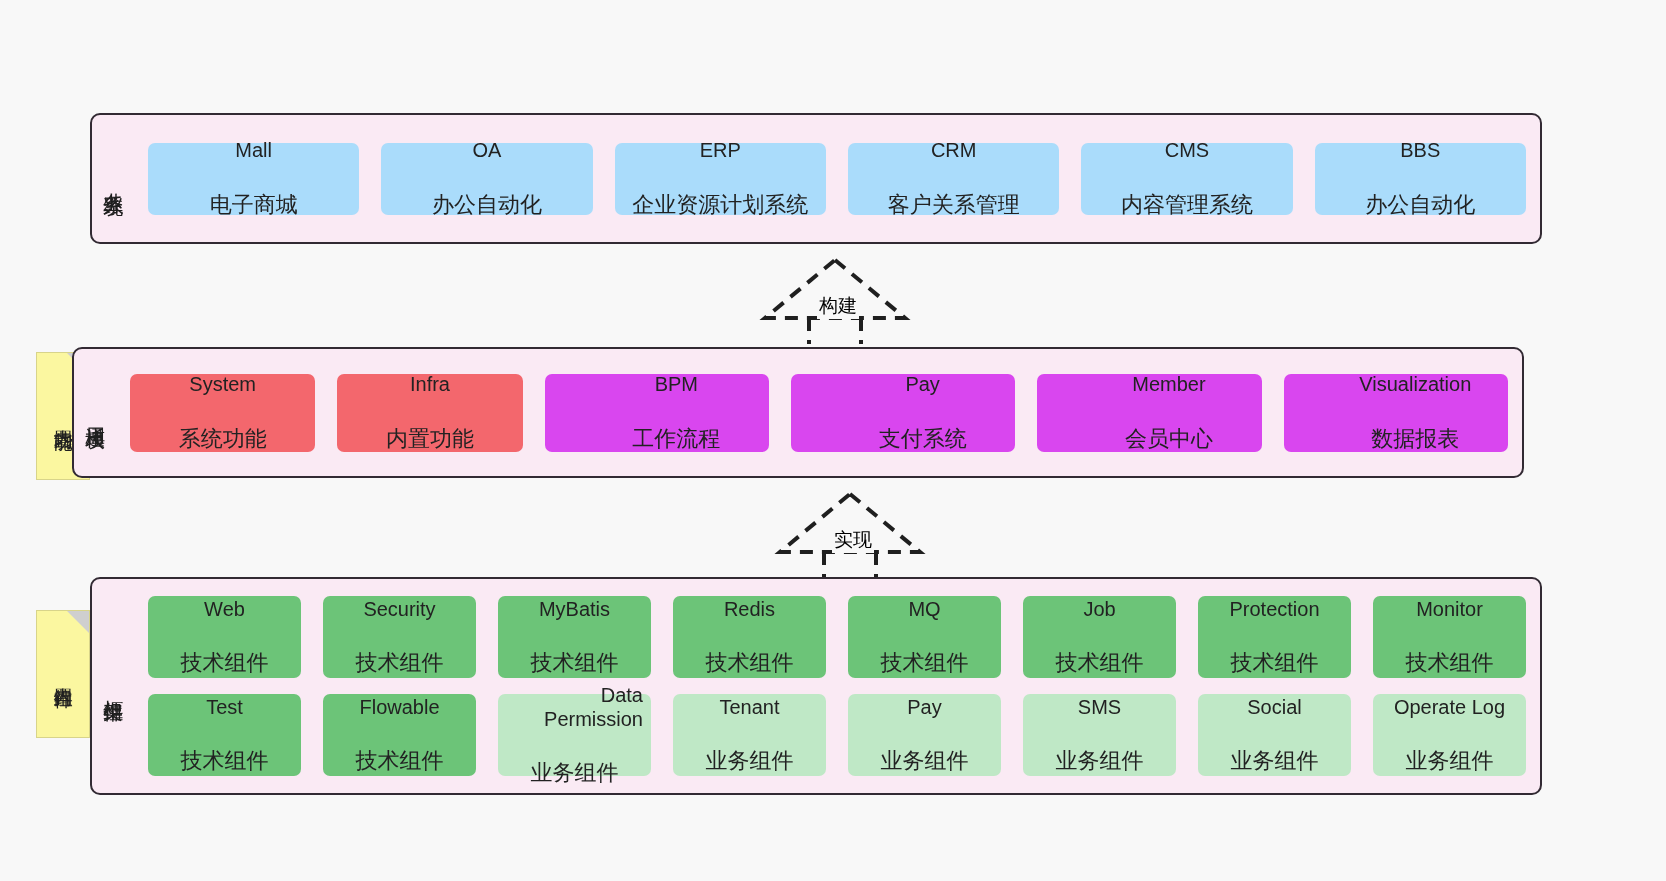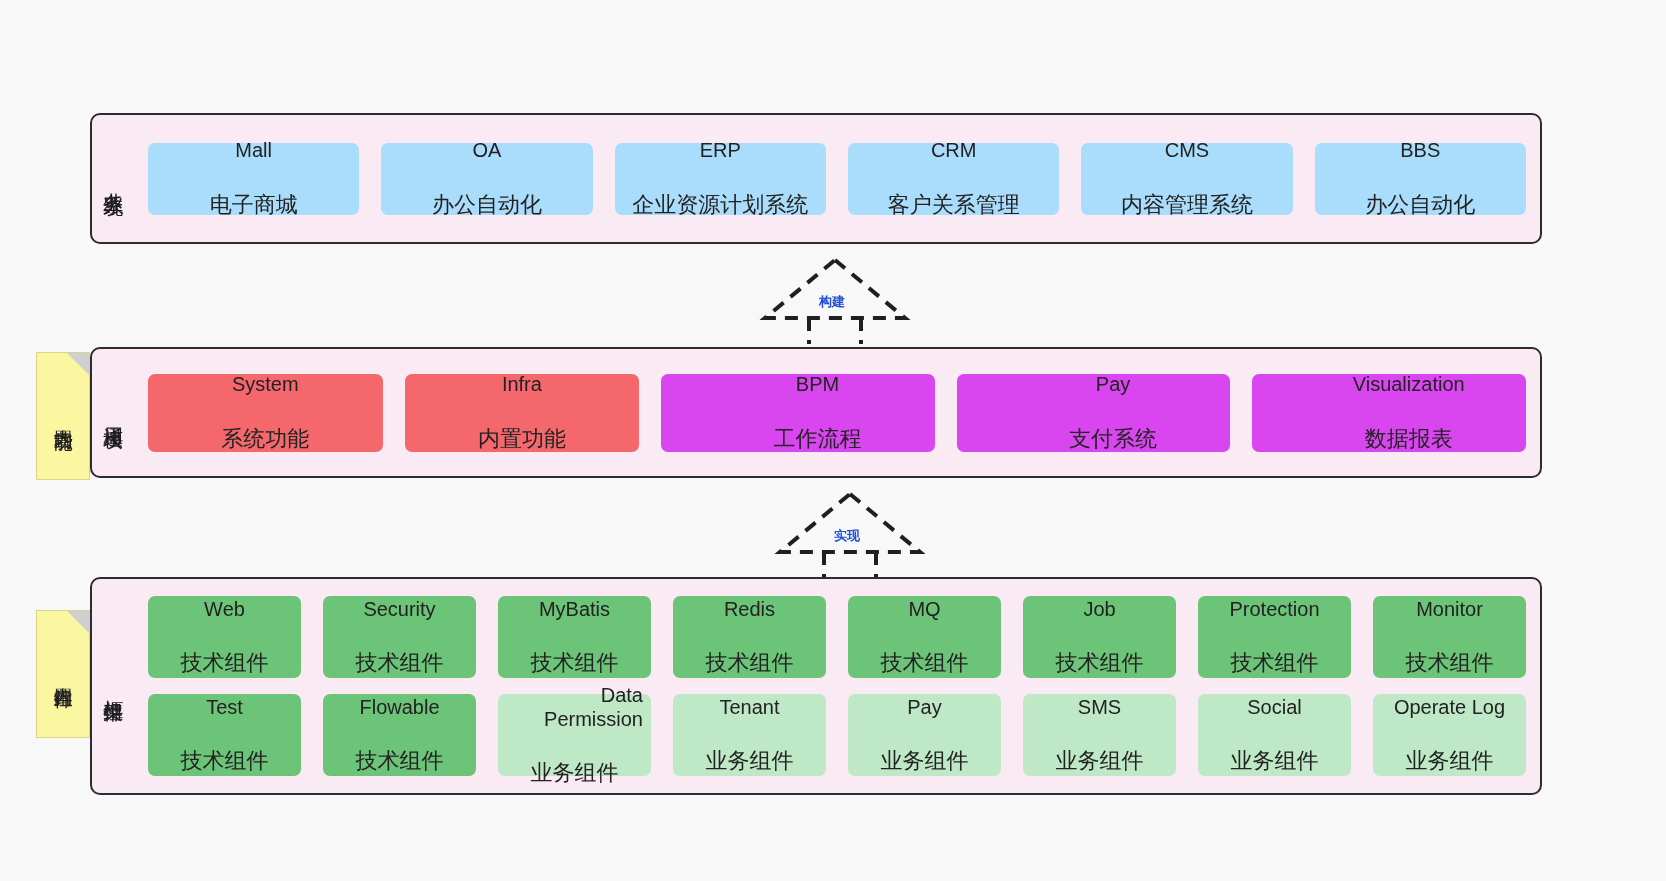--- a/index.html
+++ b/index.html
@@ -78,21 +78,21 @@
   .blue       { background: #aadcfb; }
   .red        { background: #f3676d; }
   .pink       { background: #d946ef; padding-left: 47px; }
   .green      { background: #6cc478; }
   .lightgreen { background: #bfe8c6; }
 
   
   #layer-business { left: 90px;  top: 113px; width: 1452px; height: 131px; }
   #layer-business .node { height: 72px; }
 
-  #layer-common   { left: 90px;  top: 347px; width: 1452px; height: 131px; }
+  #layer-common   { left: 72px;  top: 347px; width: 1452px; height: 131px; }
   #layer-common .node { height: 78px; }
 
   #layer-framework{ left: 90px;  top: 577px; width: 1452px; height: 218px; }
   #layer-framework .node { height: 82px; text-align: right; }
 
   
   .note {
     position: absolute;
     background: #fbf7a0;
     border: 1px solid #d8d48a;
@@ -119,27 +119,26 @@
   #note-framework { left: 36px; top: 610px; width: 54px; height: 128px; }
 
   
   .uml-arrow {
     position: absolute;
     pointer-events: none;
   }
   .uml-arrow svg { display: block; overflow: visible; }
   .arrow-label {
     position: absolute;
-    font-size: 13px;
-    color: #1d4ed8;
+    font-size: 19px;
+    color: #000000;
     background: #f8f8f8;
     padding: 0 2px;
     white-space: nowrap;
     user-select: none;
-    font-weight: bold;
   }
   #arrow-build { left: 755px; top: 258px; width: 160px; height: 86px; }
   #arrow-build .arrow-label { left: 62px; top: 35px; }
   #arrow-impl  { left: 770px; top: 492px; width: 160px; height: 86px; }
   #arrow-impl  .arrow-label { left: 62px; top: 35px; }
 </style>
 </head>
 <body>
 
 <div id="canvas">
@@ -216,20 +215,24 @@
         <div class="node pink">
           <span class="n-title">BPM</span>
           <span class="n-sub">工作流程</span>
         </div>
 
         <div class="node pink">
           <span class="n-title">Pay</span>
           <span class="n-sub">支付系统</span>
         </div>
 
+        <div class="node pink">
+          <span class="n-title">Member</span>
+          <span class="n-sub">会员中心</span>
+        </div>
 
         <div class="node pink">
           <span class="n-title">Visualization</span>
           <span class="n-sub">数据报表</span>
         </div>
 
       </div>
     </div>
   </div>
 

